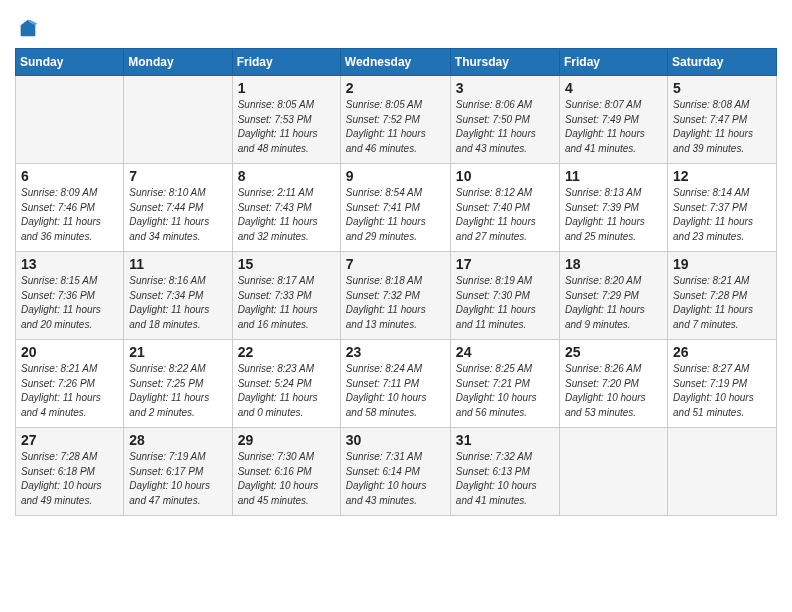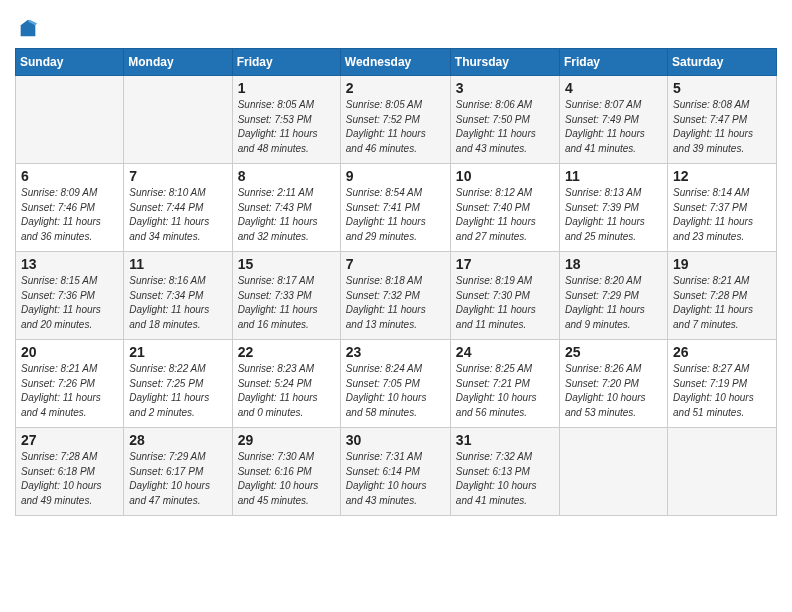--- a/index.html
+++ b/index.html
@@ -268,21 +268,21 @@
         </td>
         <td>
           <span class="day-number">22</span>
           <div class="day-info">Sunrise: 8:23 AM
 Sunset: 5:24 PM
 Daylight: 11 hours and 0 minutes.</div>
         </td>
         <td>
           <span class="day-number">23</span>
           <div class="day-info">Sunrise: 8:24 AM
-Sunset: 7:05 PM
+Sunset: 7:11 PM
 Daylight: 10 hours and 58 minutes.</div>
         </td>
         <td>
           <span class="day-number">24</span>
           <div class="day-info">Sunrise: 8:25 AM
 Sunset: 7:21 PM
 Daylight: 10 hours and 56 minutes.</div>
         </td>
         <td>
           <span class="day-number">25</span>
@@ -299,21 +299,21 @@
       </tr>
       <tr>
         <td>
           <span class="day-number">27</span>
           <div class="day-info">Sunrise: 7:28 AM
 Sunset: 6:18 PM
 Daylight: 10 hours and 49 minutes.</div>
         </td>
         <td>
           <span class="day-number">28</span>
-          <div class="day-info">Sunrise: 7:29 AM
+          <div class="day-info">Sunrise: 7:19 AM
 Sunset: 6:17 PM
 Daylight: 10 hours and 47 minutes.</div>
         </td>
         <td>
           <span class="day-number">29</span>
           <div class="day-info">Sunrise: 7:30 AM
 Sunset: 6:16 PM
 Daylight: 10 hours and 45 minutes.</div>
         </td>
         <td>

